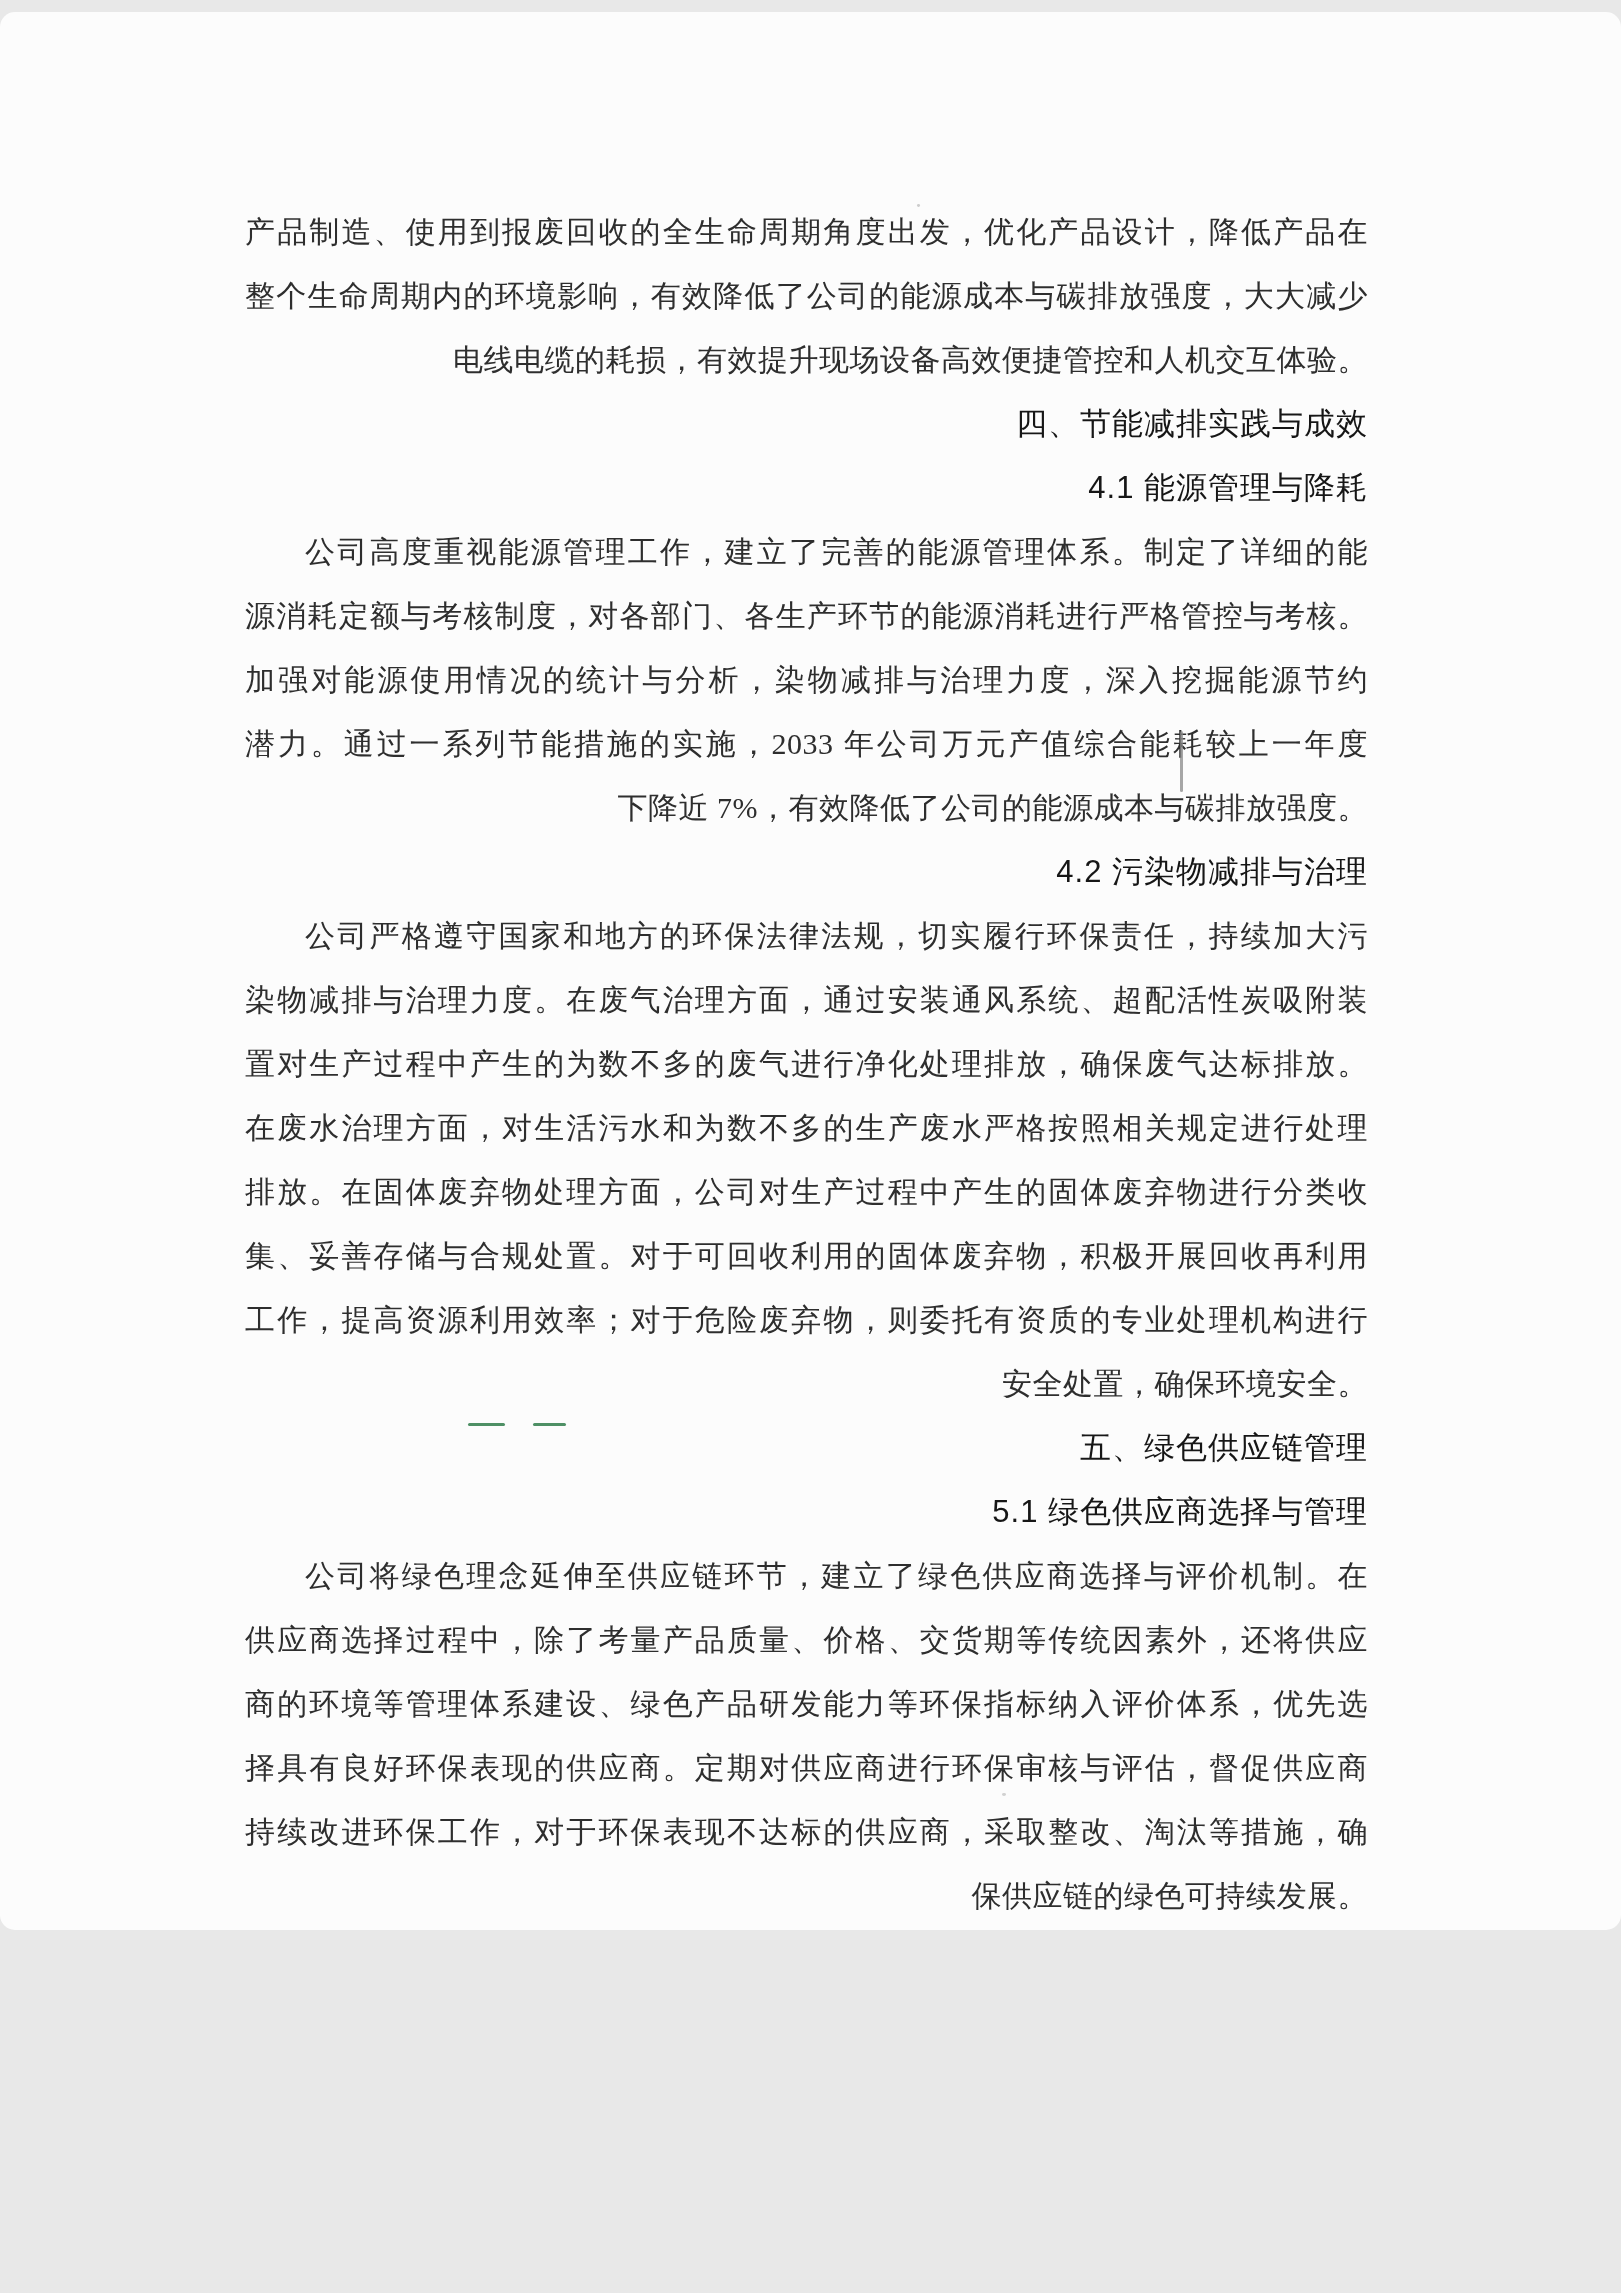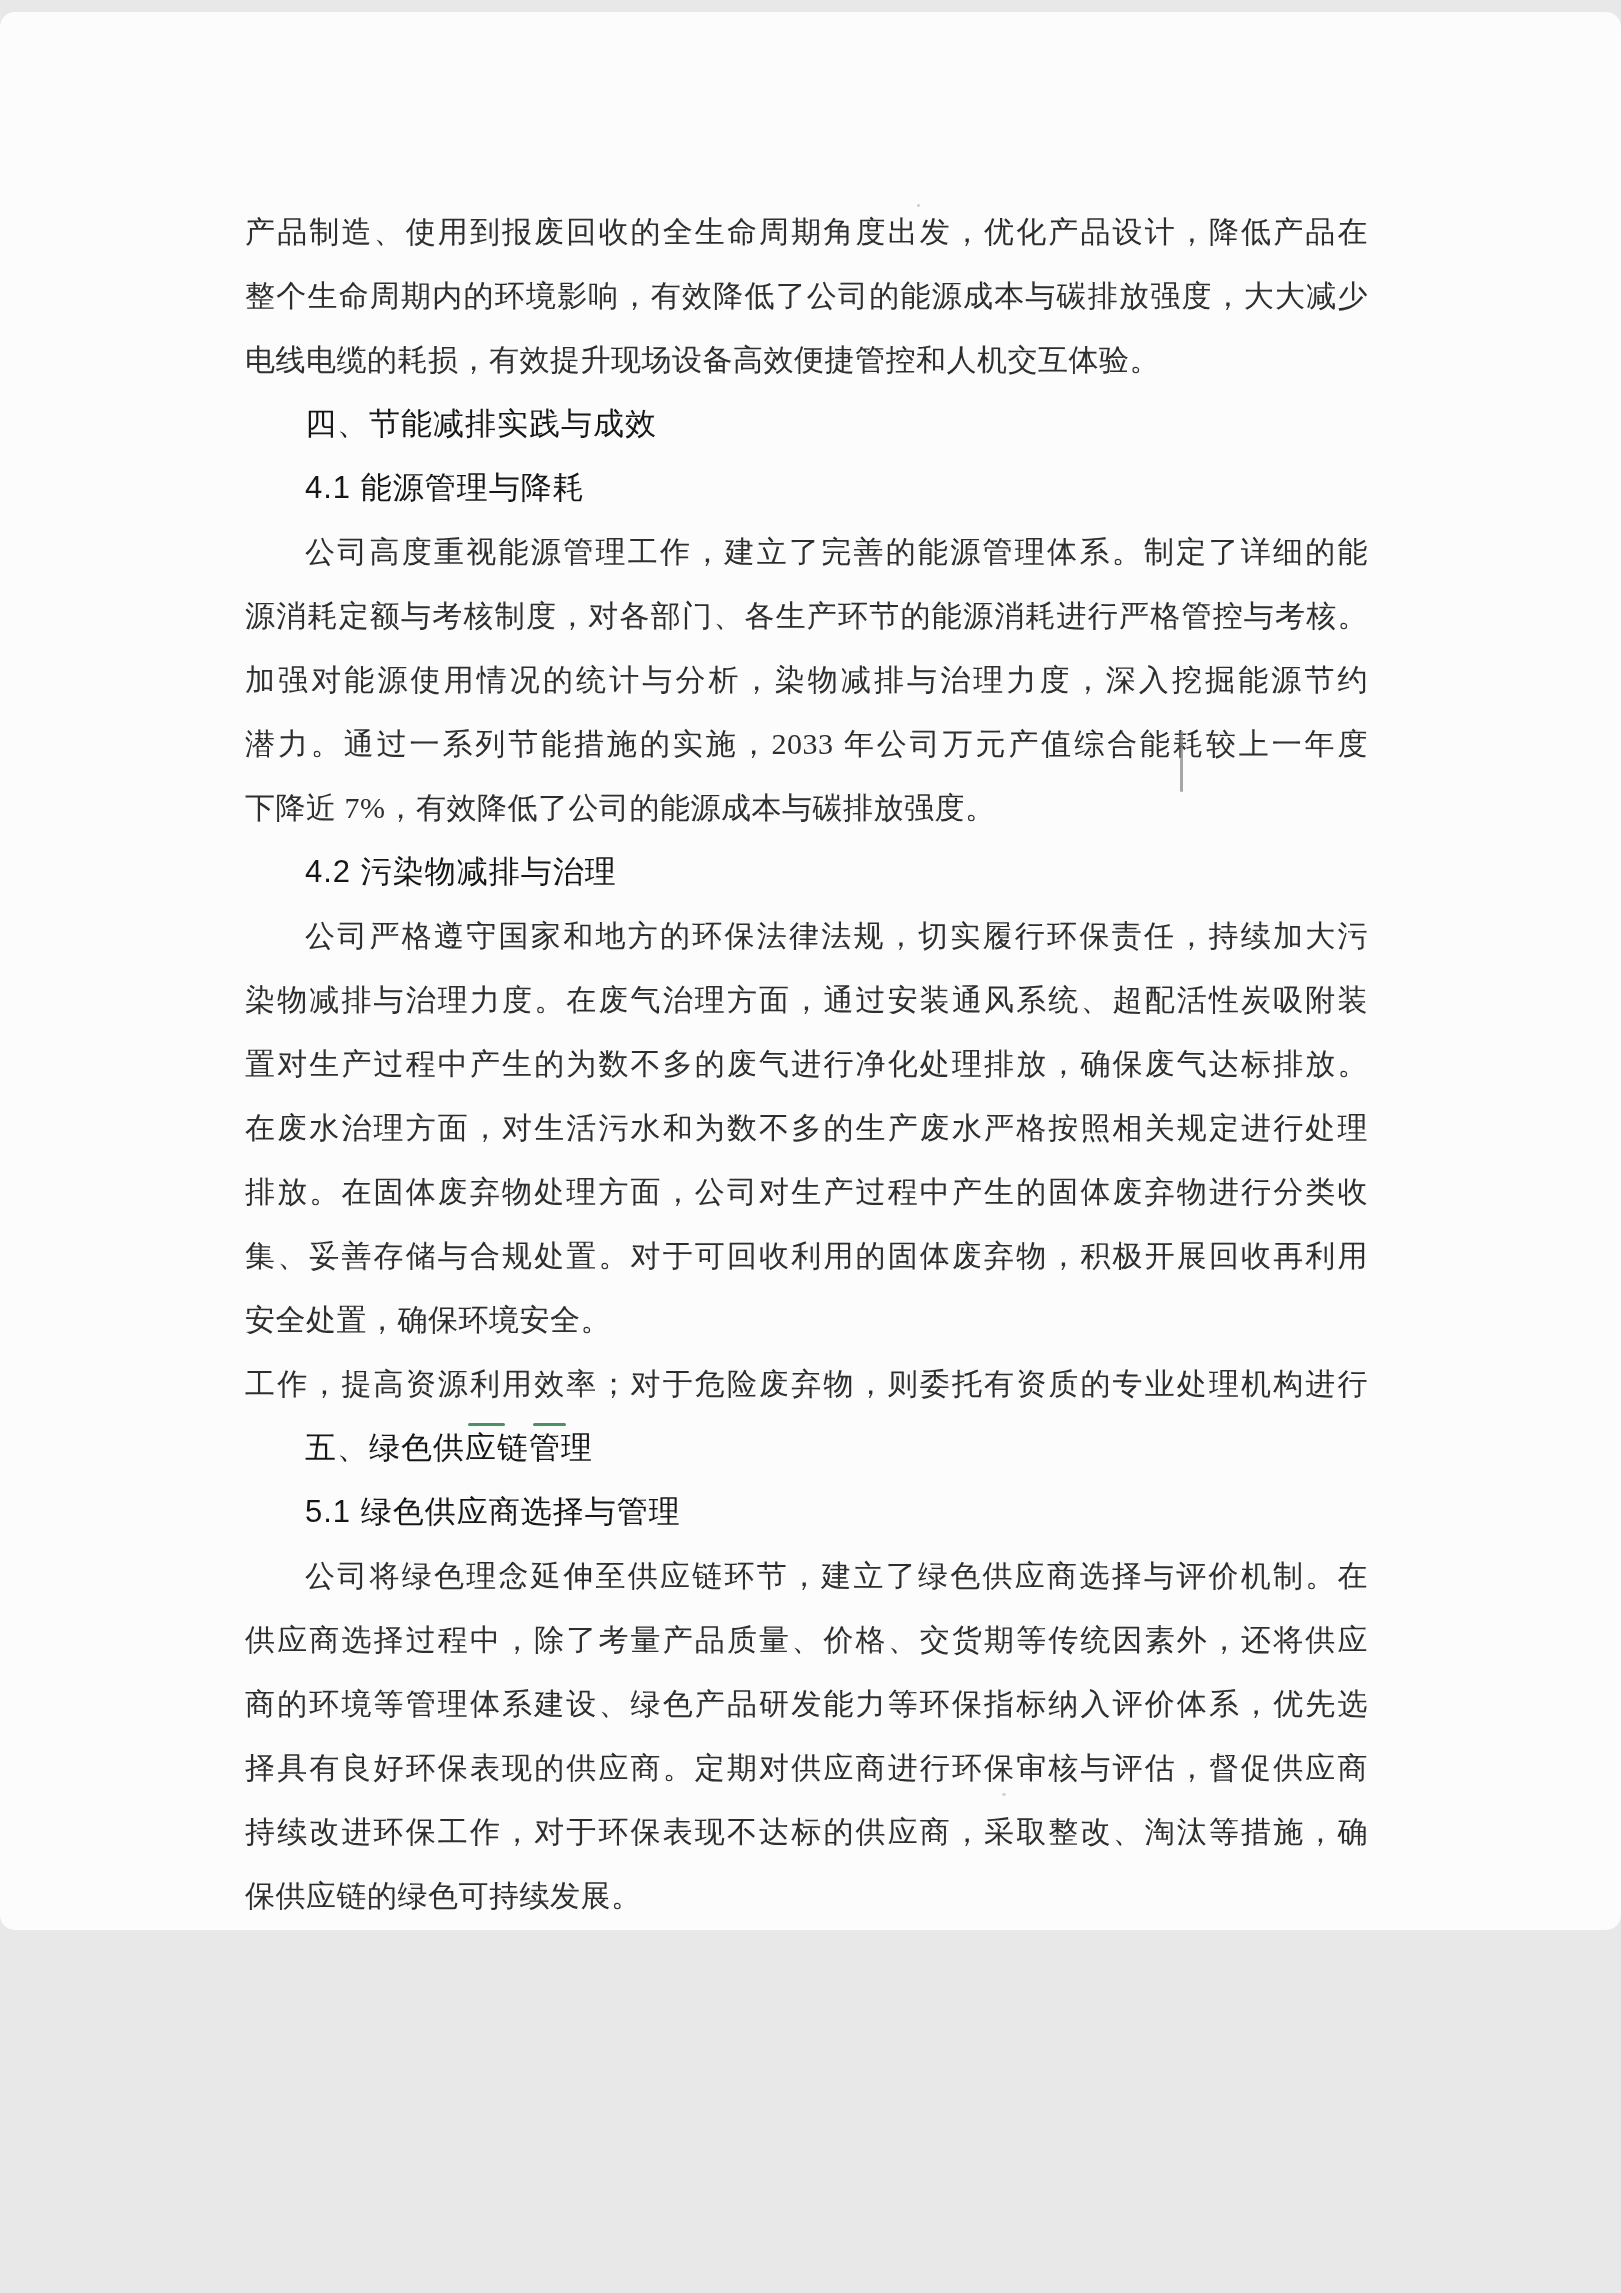--- a/index.html
+++ b/index.html
@@ -23,20 +23,21 @@
     top: 199px;
     width: 1123px;
   }
   .line {
     height: 64px;
     line-height: 41px;
     font-size: 30px;
     color: var(--body-color, #2e2e2e);
     letter-spacing: 0.5px;
     white-space: nowrap;
+    text-align: right;
   }
   .line.justify {
     white-space: normal;
     text-align: justify;
     text-align-last: justify;
   }
   .line.indent {
     text-indent: 60px;
   }
   .line.heading {
@@ -82,22 +83,22 @@
       <div class="line justify">加强对能源使用情况的统计与分析，染物减排与治理力度，深入挖掘能源节约</div>
       <div class="line justify">潜力。通过一系列节能措施的实施，2033 年公司万元产值综合能耗较上一年度</div>
       <div class="line">下降近 7%，有效降低了公司的能源成本与碳排放强度。</div>
       <div class="line heading indent">4.2 污染物减排与治理</div>
       <div class="line justify indent">公司严格遵守国家和地方的环保法律法规，切实履行环保责任，持续加大污</div>
       <div class="line justify">染物减排与治理力度。在废气治理方面，通过安装通风系统、超配活性炭吸附装</div>
       <div class="line justify">置对生产过程中产生的为数不多的废气进行净化处理排放，确保废气达标排放。</div>
       <div class="line justify">在废水治理方面，对生活污水和为数不多的生产废水严格按照相关规定进行处理</div>
       <div class="line justify">排放。在固体废弃物处理方面，公司对生产过程中产生的固体废弃物进行分类收</div>
       <div class="line justify">集、妥善存储与合规处置。对于可回收利用的固体废弃物，积极开展回收再利用</div>
+      <div class="line justify">工作，提高资源利用效率；对于危险废弃物，则委托有资质的专业处理机构进行</div>
       <div class="line">安全处置，确保环境安全。</div>
-      <div class="line justify">工作，提高资源利用效率；对于危险废弃物，则委托有资质的专业处理机构进行</div>
       <div class="line heading indent">五、绿色供应链管理</div>
       <div class="line heading indent">5.1 绿色供应商选择与管理</div>
       <div class="line justify indent">公司将绿色理念延伸至供应链环节，建立了绿色供应商选择与评价机制。在</div>
       <div class="line justify">供应商选择过程中，除了考量产品质量、价格、交货期等传统因素外，还将供应</div>
       <div class="line justify">商的环境等管理体系建设、绿色产品研发能力等环保指标纳入评价体系，优先选</div>
       <div class="line justify">择具有良好环保表现的供应商。定期对供应商进行环保审核与评估，督促供应商</div>
       <div class="line justify">持续改进环保工作，对于环保表现不达标的供应商，采取整改、淘汰等措施，确</div>
       <div class="line">保供应链的绿色可持续发展。</div>
       <div class="line heading indent">5.2 绿色采购与物流</div>
     </div>

